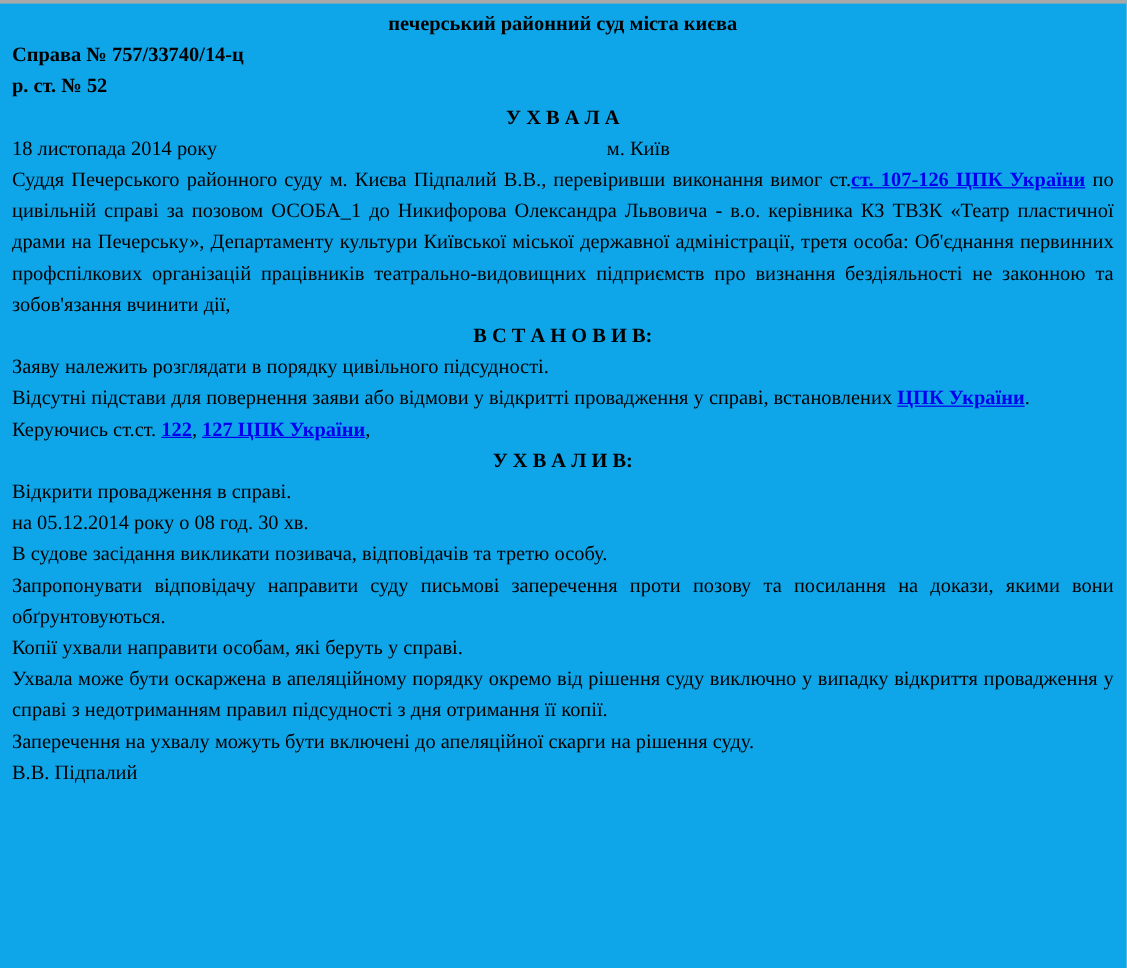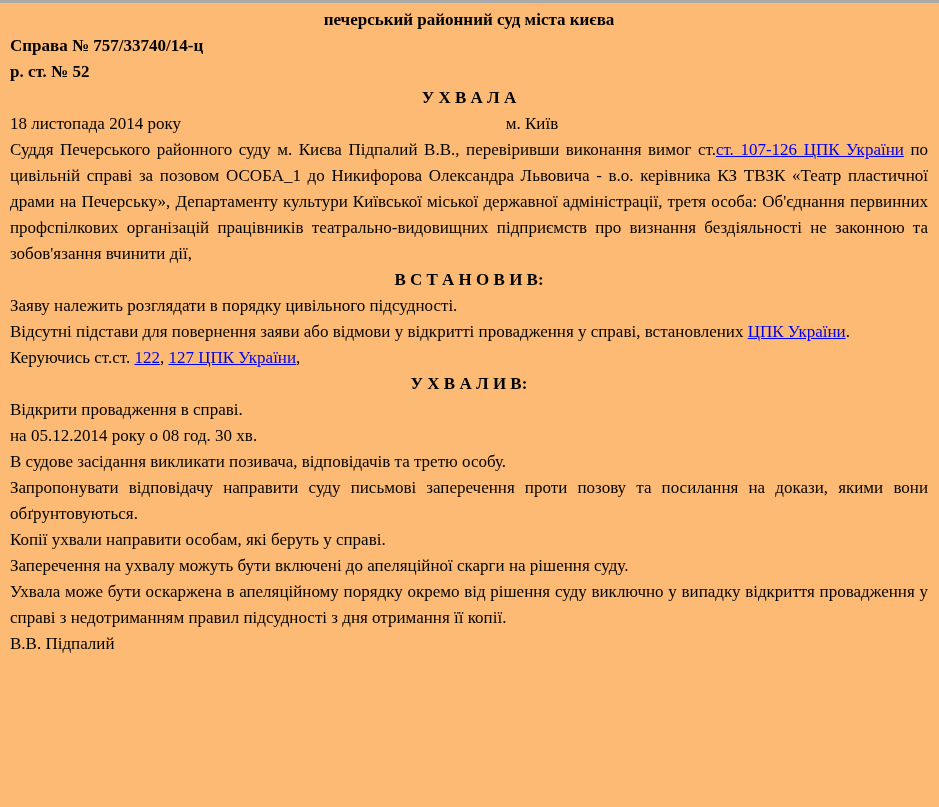--- a/index.html
+++ b/index.html
@@ -8,21 +8,21 @@
     background: #f4f4f2;
     color: #000000;
     font-family: "Liberation Serif", "DejaVu Serif", serif;
   }
   .page {
     width: 939px;
     min-height: 807px;
     box-sizing: border-box;
     border-top: 3px solid #a9a9a7;
     padding: 4px 11px 18px 10px;
-    background: #fdba74;
+    background: #0ea5e9;
   }
   .page p, .page .row {
     margin: 0;
     font-size: 17px;
     line-height: 26px;
   }
   .bold { font-weight: bold; }
   .center { text-align: center; }
   .right { }
   .justify { text-align: justify; }
@@ -38,20 +38,21 @@
   }
   .date-row .date-cell { flex: 0 0 54%; }
 
   .para { margin-top: 13px; }
   .section-heading { margin-top: 14px; }
 
   a.doc-link {
     color: #0000ee;
     text-decoration: underline;
     cursor: pointer;
+    font-weight: bold;
   }
 
   .schedule-gap {
     display: inline-block;
     width: 62px;
   }
 
   .signature-row {
     display: flex;
     margin-top: 13px;
@@ -92,21 +93,21 @@
 
 
   <p class="para justify">на 05.12.2014 року о 08 год. 30 хв.</p>
 
   <p class="para justify">В судове засідання викликати позивача, відповідачів та третю особу.</p>
 
   <p class="para justify">Запропонувати відповідачу направити суду письмові заперечення проти позову та посилання на докази, якими вони обґрунтовуються.</p>
 
   <p class="para justify">Копії ухвали направити особам, які беруть у справі.</p>
 
+  <p class="para justify">Ухвала може бути оскаржена в апеляційному порядку окремо від рішення суду виключно у випадку відкриття провадження  у справі з недотриманням правил підсудності з дня отримання її копії.</p>
+
   <p class="para justify">Заперечення на ухвалу можуть бути включені до апеляційної скарги на рішення суду.</p>
-
-  <p class="para justify">Ухвала може бути оскаржена в апеляційному порядку окремо від рішення суду виключно у випадку відкриття провадження  у справі з недотриманням правил підсудності з дня отримання її копії.</p>
 
   <div class="row signature-row">
     <span>В.В. Підпалий</span>
   </div>
 
 </div>
 
 </body></html>

